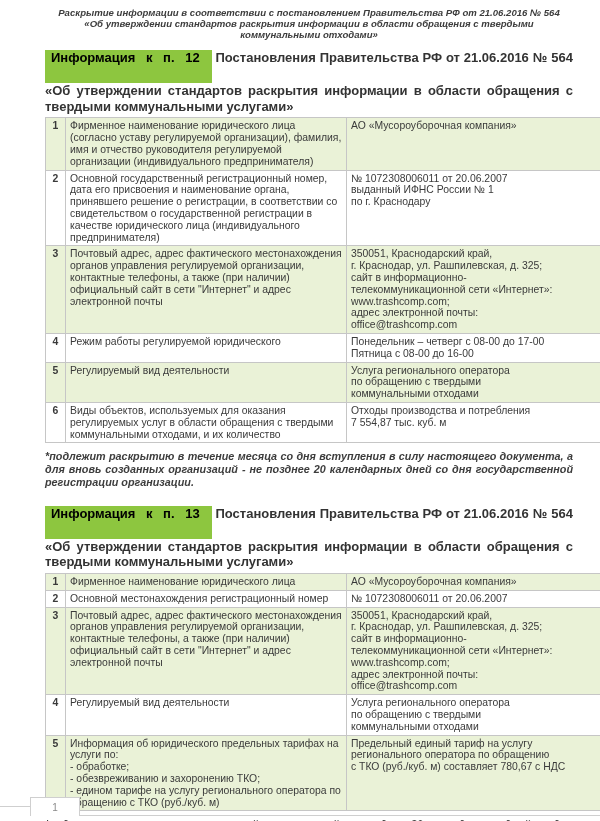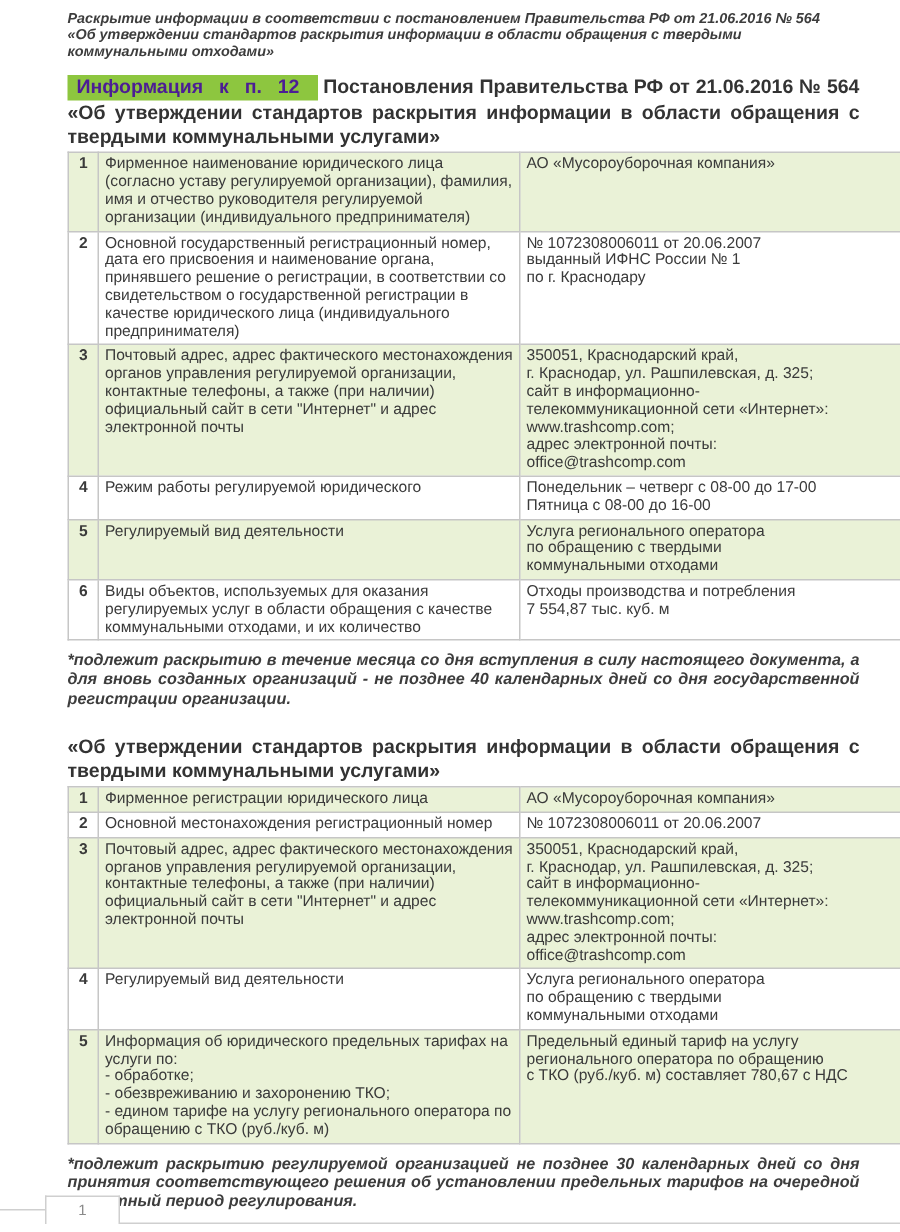--- a/index.html
+++ b/index.html
@@ -15,35 +15,36 @@
     background:#ffffff;
     font-family:"Liberation Sans", sans-serif;
     color:var(--text);
     position:relative;
     overflow:hidden;
   }
   .content{width:528px;margin:0 auto 0 45px;padding-top:7px;}
 
   .top-note{
     width:100%;
+    text-align:center;
     font-style:italic;
     font-weight:600;
     font-size:9.6px;
     line-height:11px;
     color:#3d3d3d;
   }
 
   .section-heading{margin-top:10px;font-weight:bold;font-size:13px;line-height:15.8px;color:#333;}
   .heading-line1{text-align:justify;text-align-last:justify;}
   .heading-rest{text-align:justify;}
   .badge{
     display:inline-block;
     background:var(--accent-green);
-    color:#4c1d95;
-    padding:0 12px 1px 6px;
+    color:#000000;
+    padding:0 12px 17px 6px;
     word-spacing:7px;
     white-space:nowrap;
   }
 
   table.disclosure{
     margin-top:3px;
     border-collapse:collapse;
     table-layout:fixed;
     width:528px;
     font-size:10.4px;
@@ -133,40 +134,44 @@
         </tr>
         <tr class="green">
           <td class="num">5</td>
           <td class="lbl">Регулируемый вид деятельности</td>
           <td class="val">Услуга регионального оператора
 по обращению с твердыми
 коммунальными отходами</td>
         </tr>
         <tr>
           <td class="num">6</td>
-          <td class="lbl">Виды объектов, используемых для оказания регулируемых услуг в области обращения с качестве коммунальными отходами, и их количество</td>
+          <td class="lbl">Виды объектов, используемых для оказания регулируемых услуг в области обращения с твердыми коммунальными отходами, и их количество</td>
           <td class="val">Отходы производства и потребления
 7 554,87 тыс. куб. м</td>
         </tr>
       </tbody>
     </table>
 
-    <div class="footnote">*подлежит раскрытию в течение месяца со дня вступления в силу настоящего документа, а для вновь созданных организаций - не позднее 40 календарных дней со дня государственной регистрации организации.</div>
+    <div class="footnote">*подлежит раскрытию в течение месяца со дня вступления в силу настоящего документа, а для вновь созданных организаций - не позднее 20 календарных дней со дня государственной регистрации организации.</div>
   </div>
 
   <div class="section2">
     <div class="section-heading">
+      <div class="heading-line1">
+        <span class="badge">Информация к п. 13</span>
+        <span>Постановления Правительства РФ от 21.06.2016 № 564</span>
+      </div>
       <div class="heading-rest">«Об утверждении стандартов раскрытия информации в области обращения с твердыми коммунальными услугами»</div>
     </div>
 
     <table class="disclosure">
       <tbody>
         <tr class="green">
           <td class="num">1</td>
-          <td class="lbl">Фирменное регистрации юридического лица</td>
+          <td class="lbl">Фирменное наименование юридического лица</td>
           <td class="val">АО «Мусороуборочная компания»</td>
         </tr>
         <tr>
           <td class="num">2</td>
           <td class="lbl">Основной местонахождения регистрационный номер</td>
           <td class="val">№ 1072308006011 от 20.06.2007</td>
         </tr>
         <tr class="green">
           <td class="num">3</td>
           <td class="lbl">Почтовый адрес, адрес фактического местонахождения органов управления регулируемой организации, контактные телефоны, а также (при наличии) официальный сайт в сети "Интернет" и адрес электронной почты</td>

